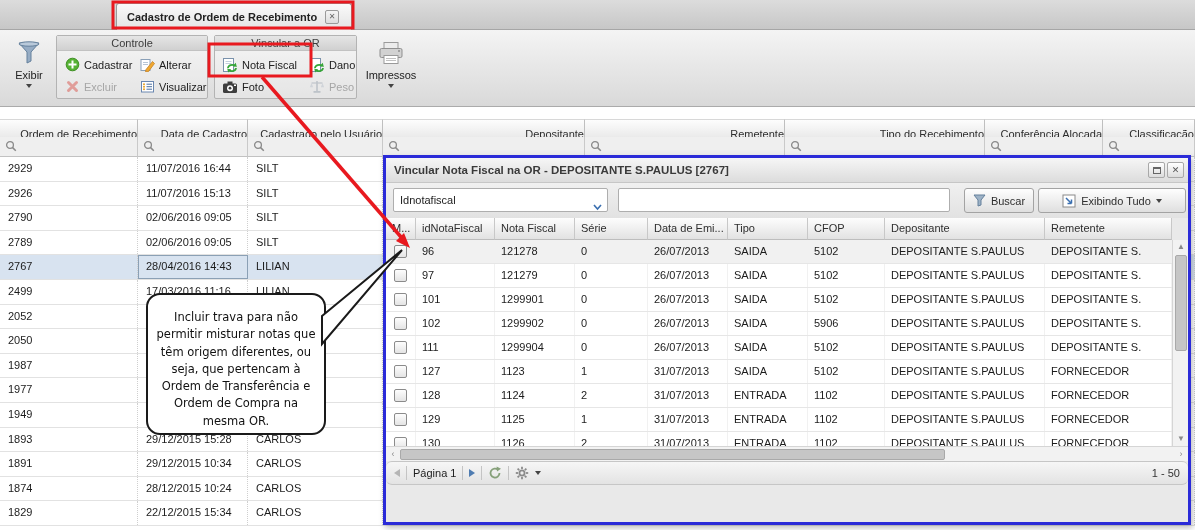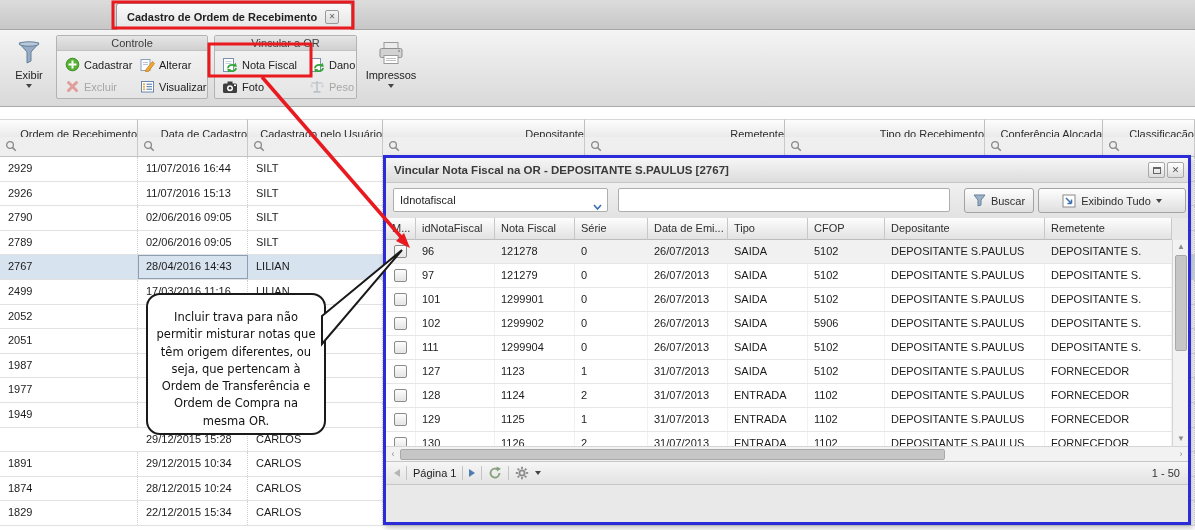--- a/index.html
+++ b/index.html
@@ -82,21 +82,21 @@
   .cbx { width:13px; height:13px; border:1px solid #8b8b8b; border-radius:2px;
     background:linear-gradient(#fdfdfd,#e4e4e4); margin:5px 0 0 8px; }
   .vscroll { position:absolute; left:786px; top:82px; width:16px; height:206px; background:#f2f2f2; border-left:1px solid #d5d5d5; }
   .vthumb { position:absolute; left:2px; top:15px; width:12px; height:96px; background:#c6c6c6; border:1px solid #a9a9a9; border-radius:2px; }
   .varrow { position:absolute; left:0; width:16px; height:14px; color:#8a8a8a; font-size:8px; text-align:center; line-height:14px; }
   .hscroll { position:absolute; left:0; top:288px; width:802px; height:15px; background:#f2f2f2; border-top:1px solid #d5d5d5; }
   .hthumb { position:absolute; left:14px; top:2px; width:545px; height:11px; background:#c6c6c6; border:1px solid #a9a9a9; border-radius:2px; }
   .harrow { position:absolute; top:0; width:14px; height:15px; color:#8a8a8a; font-size:9px; text-align:center; line-height:14px; }
   .m-pager { position:absolute; left:0; top:303px; width:802px; height:24px;
     background:linear-gradient(#f6f6f6,#e3e3e3); border-top:1px solid #c6c6c6; border-bottom:1px solid #c6c6c6;
-    display:flex; align-items:center; padding:0 8px; gap:6px; }
+    display:flex; align-items:center; padding:0 8px; gap:6px;border-radius:6px; }
   .psep { width:1px; height:14px; background:#c4c4c4; }
   .parrow-l { width:0; height:0; border-top:4px solid transparent; border-bottom:4px solid transparent; border-right:6px solid #b5b5b5; }
   .parrow-r { width:0; height:0; border-top:4px solid transparent; border-bottom:4px solid transparent; border-left:6px solid #4f7cb1; }
   .m-range { margin-left:auto; color:#333; }
   .m-footer { position:absolute; left:0; top:327px; width:802px; height:37px; background:#e7e7e7; }
   .fechar { position:absolute; right:10px; top:6px; width:74px; height:24px; border:1px solid #9c9c9c;
     border-radius:3px; background:linear-gradient(#fdfdfd,#dcdcdc); text-align:center; line-height:22px; color:#2e2e2e; }
 
   
   .callout { position:absolute; left:146px; top:293px; width:180px; height:142px; background:#fff;
@@ -371,21 +371,21 @@
         <div class="mg-c" style="left: 0px; width: 138px;">2052</div>
         <div class="mg-c" style="left: 138px; width: 110px;"></div>
         <div class="mg-c" style="left: 248px; width: 135px;"></div>
         <div class="mg-c" style="left: 383px; width: 202px;"></div>
         <div class="mg-c" style="left: 585px; width: 200px;"></div>
         <div class="mg-c" style="left: 785px; width: 200px;"></div>
         <div class="mg-c" style="left: 985px; width: 118px;"></div>
         <div class="mg-c" style="left: 1103px; width: 92px;"></div>
       </div>
       <div class="mg-row" style="top: 172.2px;">
-        <div class="mg-c" style="left: 0px; width: 138px;">2051</div>
+        <div class="mg-c" style="left: 0px; width: 138px;">2050</div>
         <div class="mg-c" style="left: 138px; width: 110px;"></div>
         <div class="mg-c" style="left: 248px; width: 135px;"></div>
         <div class="mg-c" style="left: 383px; width: 202px;"></div>
         <div class="mg-c" style="left: 585px; width: 200px;"></div>
         <div class="mg-c" style="left: 785px; width: 200px;"></div>
         <div class="mg-c" style="left: 985px; width: 118px;"></div>
         <div class="mg-c" style="left: 1103px; width: 92px;"></div>
       </div>
       <div class="mg-row" style="top: 196.8px;">
         <div class="mg-c" style="left: 0px; width: 138px;">1987</div>
@@ -411,20 +411,21 @@
         <div class="mg-c" style="left: 0px; width: 138px;">1949</div>
         <div class="mg-c" style="left: 138px; width: 110px;"></div>
         <div class="mg-c" style="left: 248px; width: 135px;"></div>
         <div class="mg-c" style="left: 383px; width: 202px;"></div>
         <div class="mg-c" style="left: 585px; width: 200px;"></div>
         <div class="mg-c" style="left: 785px; width: 200px;"></div>
         <div class="mg-c" style="left: 985px; width: 118px;"></div>
         <div class="mg-c" style="left: 1103px; width: 92px;"></div>
       </div>
       <div class="mg-row" style="top: 270.6px;">
+        <div class="mg-c" style="left: 0px; width: 138px;">1893</div>
         <div class="mg-c" style="left: 138px; width: 110px;">29/12/2015 15:28</div>
         <div class="mg-c" style="left: 248px; width: 135px;">CARLOS</div>
         <div class="mg-c" style="left: 383px; width: 202px;"></div>
         <div class="mg-c" style="left: 585px; width: 200px;"></div>
         <div class="mg-c" style="left: 785px; width: 200px;"></div>
         <div class="mg-c" style="left: 985px; width: 118px;"></div>
         <div class="mg-c" style="left: 1103px; width: 92px;"></div>
       </div>
       <div class="mg-row" style="top: 295.2px;">
         <div class="mg-c" style="left: 0px; width: 138px;">1891</div>

